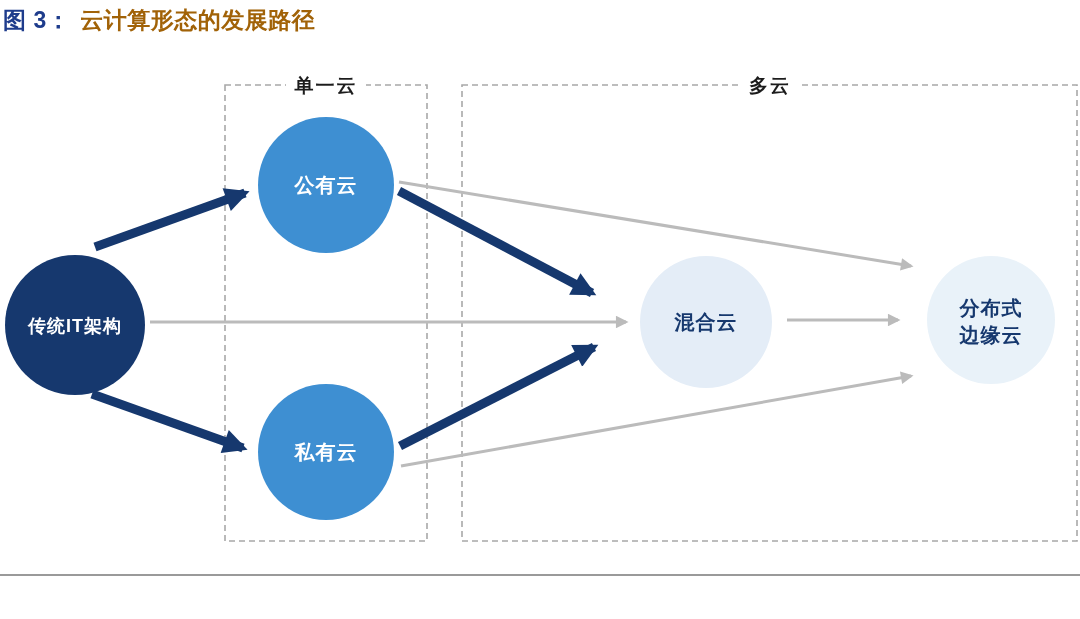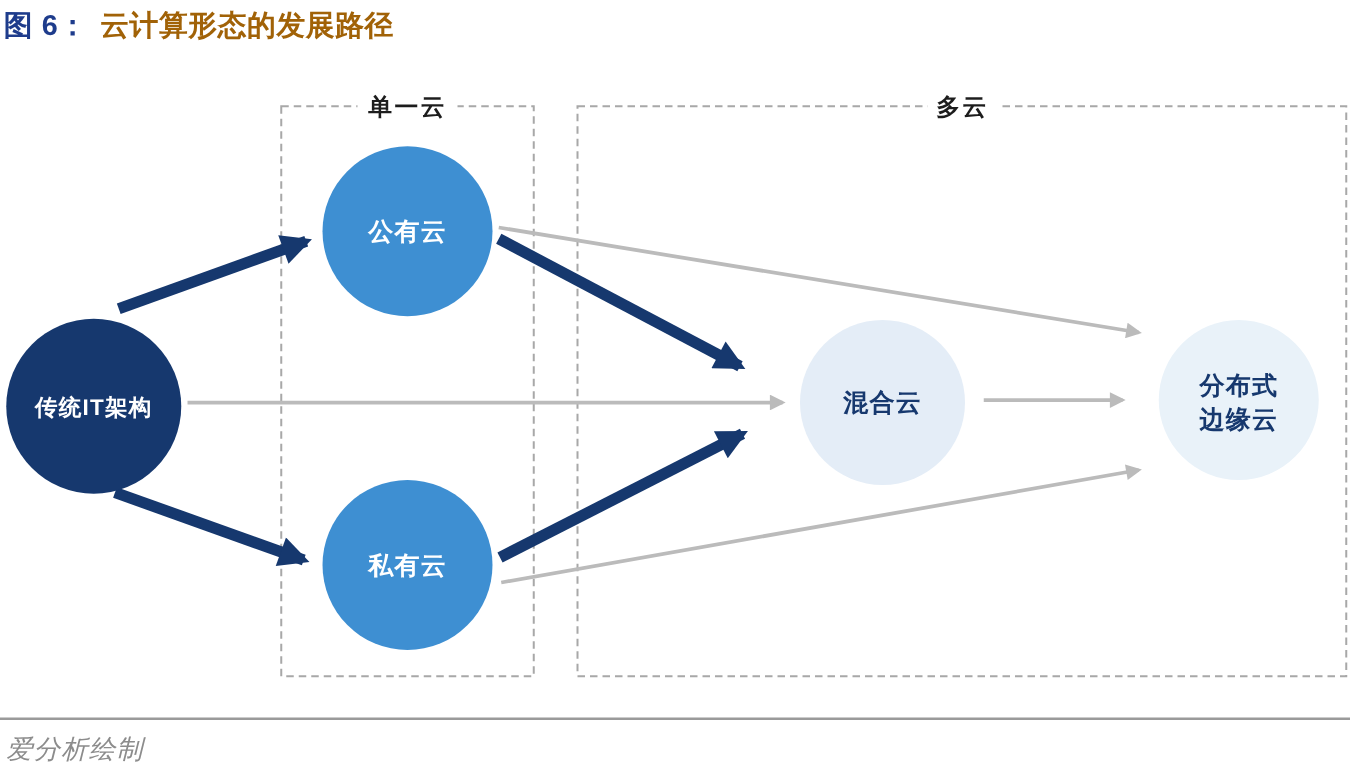--- a/index.html
+++ b/index.html
@@ -51,21 +51,21 @@
     color: #8c8c8c;
     letter-spacing: 1px;
   }
 </style>
 </head>
 <body>
 
 <div id="stage">
 
   <div class="figure-title">
-    <span class="prefix">图 6：</span><span class="main">云计算形态的发展路径</span>
+    <span class="prefix">图 3：</span><span class="main">云计算形态的发展路径</span>
   </div>
 
   <svg id="diagram-svg" width="1080" height="619" viewBox="0 0 1080 619" xmlns="http://www.w3.org/2000/svg">
 
     <defs>
       <marker id="arrow-navy" viewBox="0 0 10 10" refX="8" refY="5" markerWidth="3.2" markerHeight="2.7" orient="auto-start-reverse">
         <path d="M0,0 L10,5 L0,10 z" fill="#16386e"></path>
       </marker>
       <marker id="arrow-gray" viewBox="0 0 10 10" refX="8" refY="5" markerWidth="4.6" markerHeight="4.2" orient="auto-start-reverse">
         <path d="M0,0 L10,5 L0,10 z" fill="#bbbbbb"></path>
@@ -112,15 +112,14 @@
     </g>
 
     <g>
       <circle cx="991" cy="320" r="64" fill="#e9f2f9"></circle>
       <text x="991" y="315" text-anchor="middle" font-size="20" class="node-label" fill="#16386e">分布式</text>
       <text x="991" y="342" text-anchor="middle" font-size="20" class="node-label" fill="#16386e">边缘云</text>
     </g>
   </svg>
 
   <div class="footer-divider"></div>
-  <div class="footer-credit">爱分析绘制</div>
 
 </div>
 
 </body></html>

